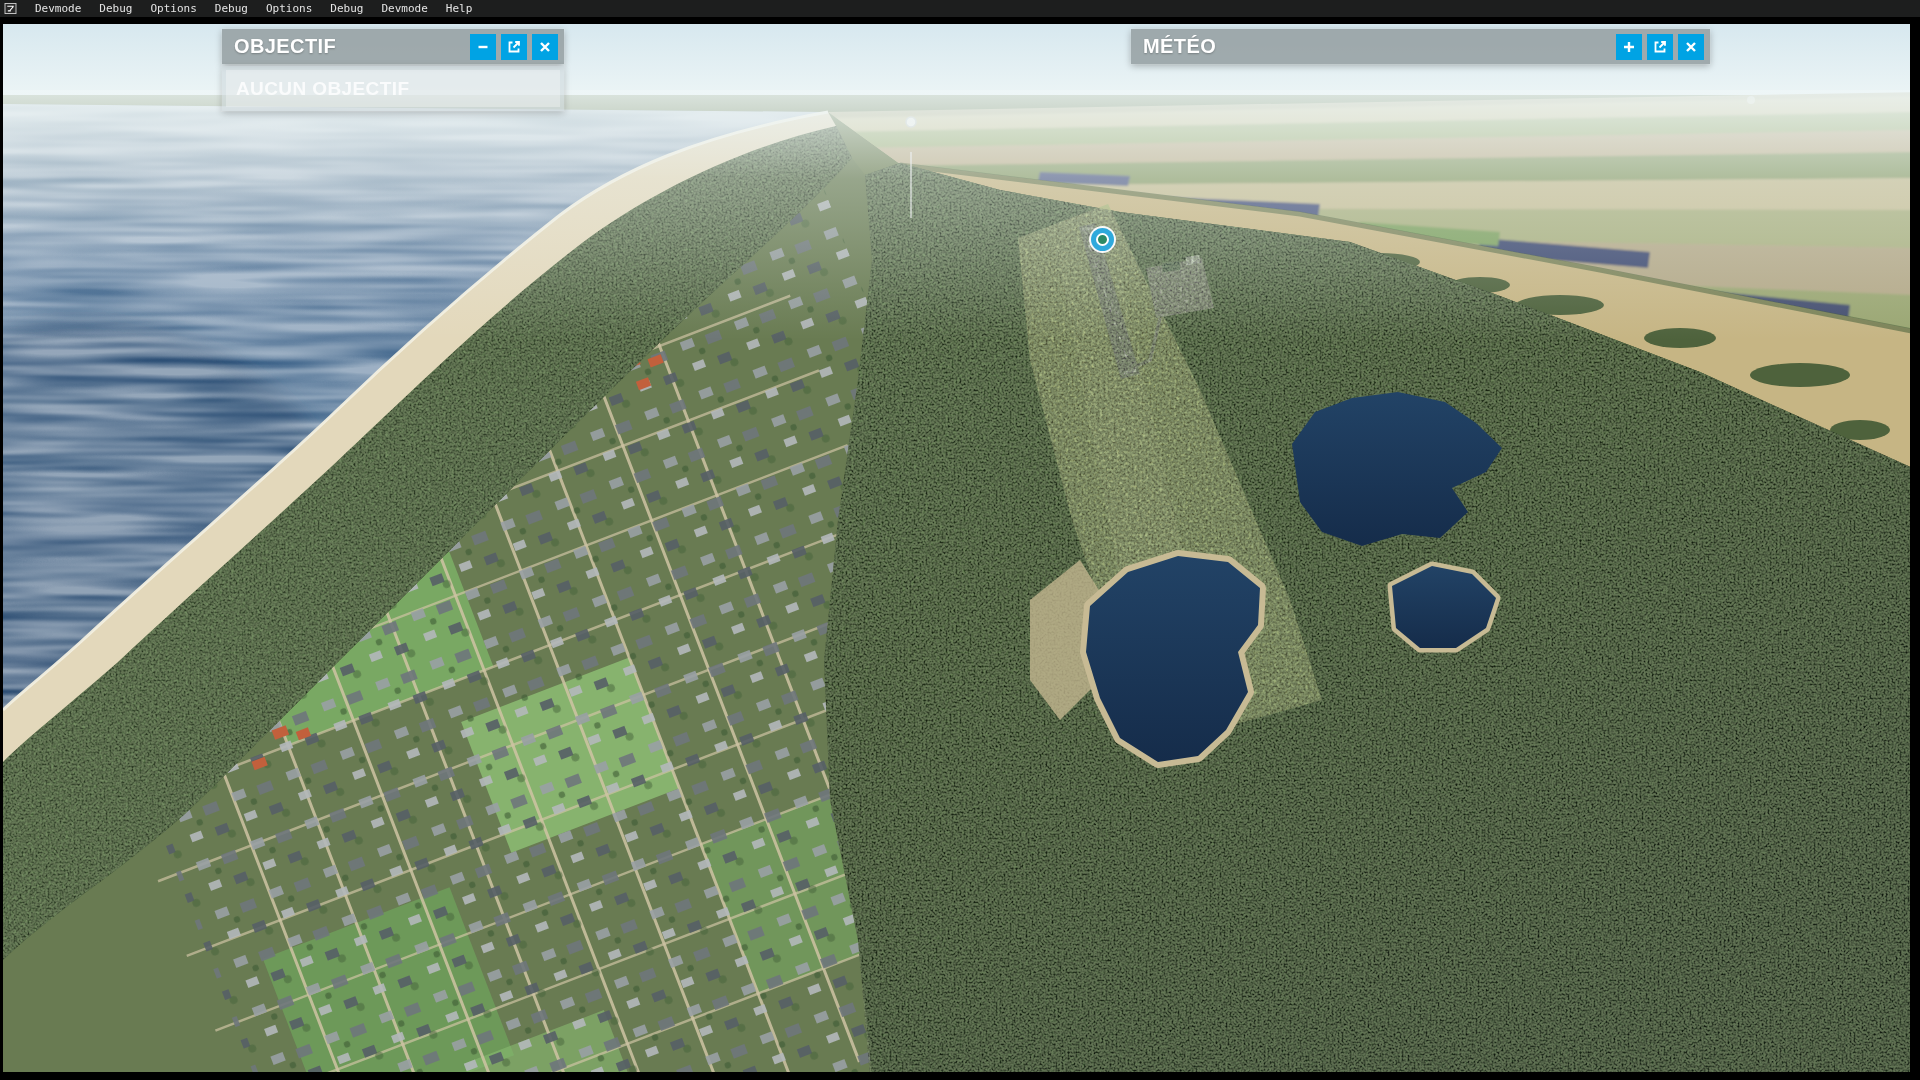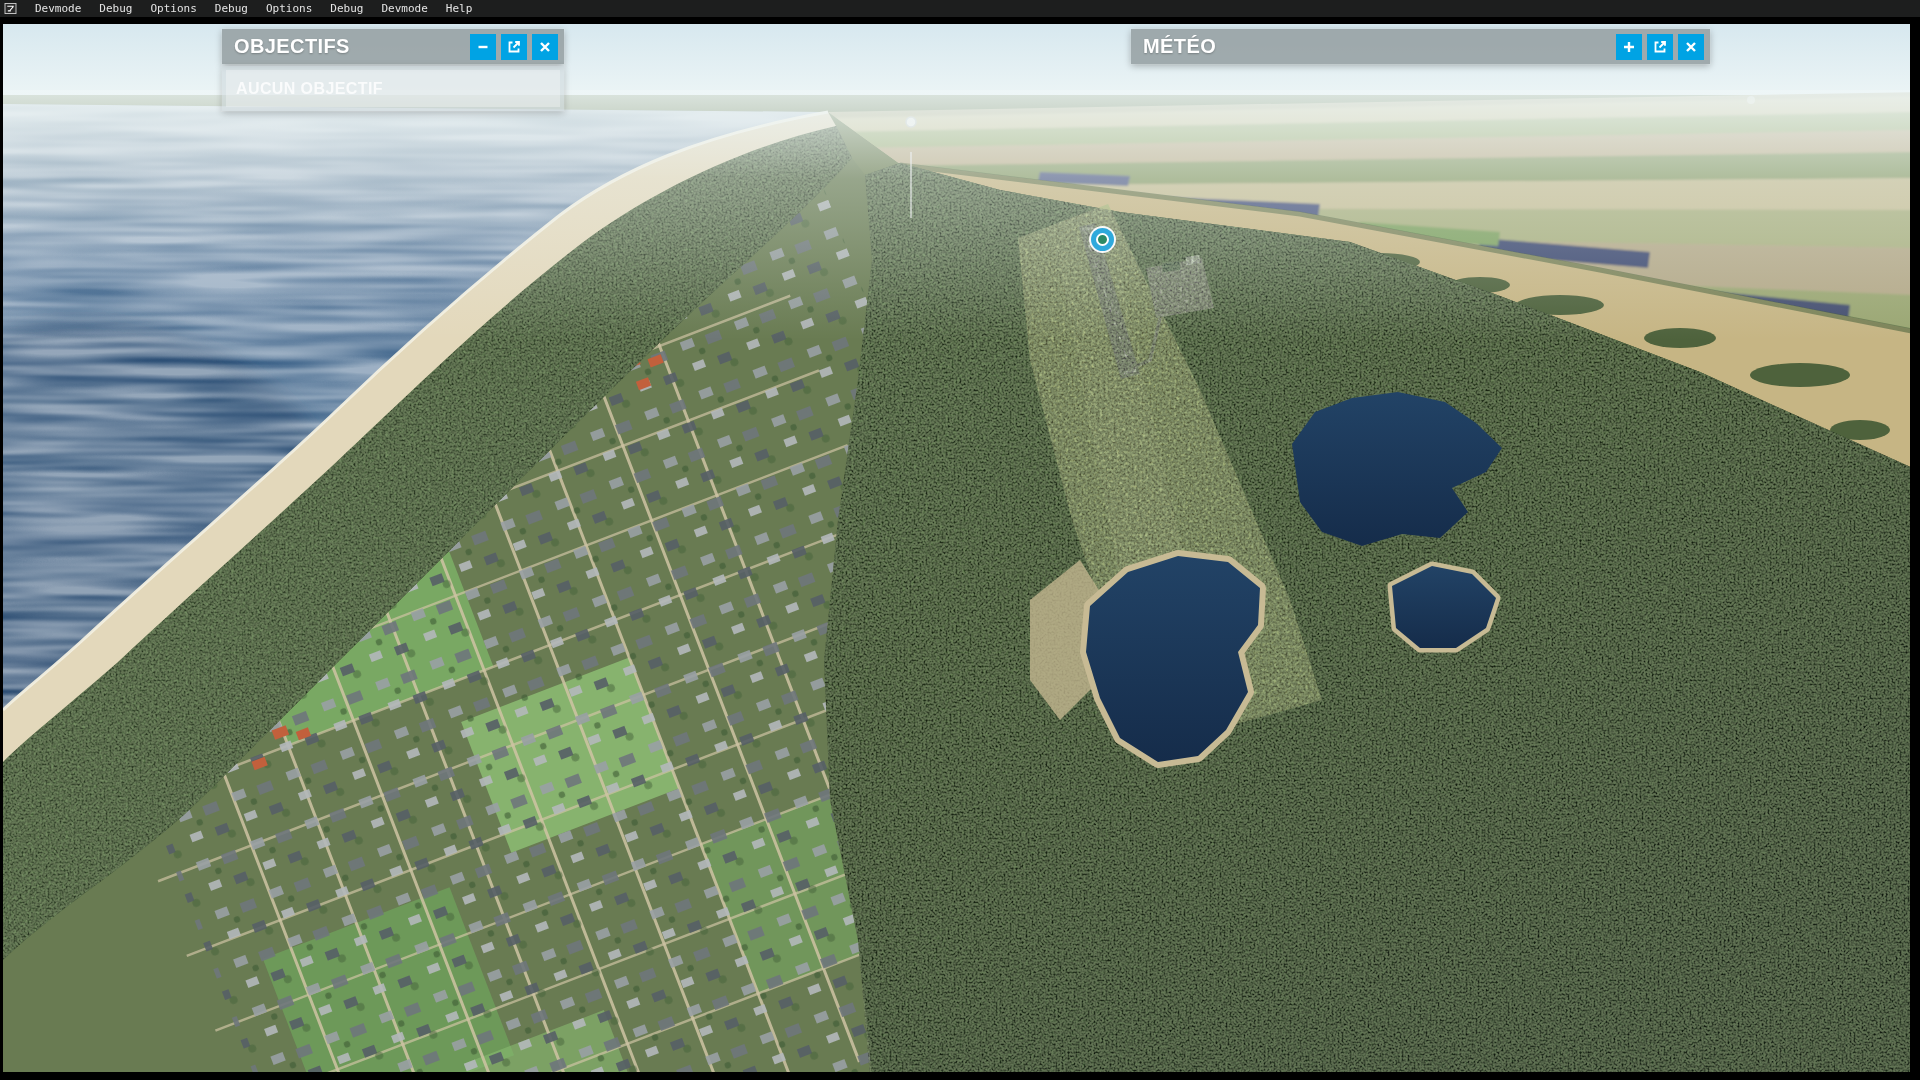--- a/index.html
+++ b/index.html
@@ -45,21 +45,21 @@
   }
   .winbtn svg{display:block;}
   .panel-body{
     margin-top:2px;background:rgba(203,213,217,0.52);
     box-shadow:0 0 0 1px rgba(255,255,255,0.10),0 2px 7px rgba(0,0,0,0.22);
     padding:4px;
   }
   .empty-item{
     height:37px;background:rgba(255,255,255,0.30);
     display:flex;align-items:center;padding-left:10px;
-    color:rgba(255,255,255,0.80);font-weight:700;font-size:16px;
+    color:rgba(255,255,255,0.80);font-weight:700;font-size:19px;
     letter-spacing:0.4px;
   }
   #panel-objectives{left:222px;top:29px;width:342px;}
   #panel-weather{left:1131px;top:29px;width:579px;}
   
   #runway-marker{
     position:absolute;left:1091px;top:228px;width:23px;height:23px;
     border-radius:50%;background:#2fa9dc;
     box-shadow:0 0 0 2px rgba(255,255,255,0.95),0 1px 3px rgba(0,0,0,0.4);
     display:flex;align-items:center;justify-content:center;z-index:20;cursor:pointer;
@@ -283,21 +283,21 @@
   <path d="M911 152 L911 218" stroke="#e8e8e8" stroke-width="1.5" opacity="0.8"></path>
   <circle cx="911" cy="122" r="5" fill="#f5f5f5" stroke="#c9ced0" stroke-width="1.5" opacity="0.85"></circle>
   <circle cx="1751" cy="100" r="4" fill="#ffffff" opacity="0.45"></circle>
 
   <rect x="3" y="90" width="1907" height="252" fill="url(#hazeG)"></rect>
 </svg>
 </div>
 
 <div class="panel" id="panel-objectives">
   <div class="panel-header">
-    <span class="panel-title">OBJECTIFS</span>
+    <span class="panel-title">OBJECTIF</span>
     <button class="winbtn">
       <svg width="16" height="16" viewBox="0 0 16 16">
         <path d="M3.5 8 H12.5" stroke="#fff" stroke-width="2.4"></path>
       </svg>
     </button>
     <button class="winbtn">
       <svg width="16" height="16" viewBox="0 0 16 16">
         <path d="M6.5 3.5 H3.5 V12.5 H12.5 V9.5" stroke="#fff" stroke-width="1.8" fill="none"></path>
         <path d="M7.5 8.5 L13 3 M9.2 3 H13 V6.8" stroke="#fff" stroke-width="1.8" fill="none"></path>
       </svg>

